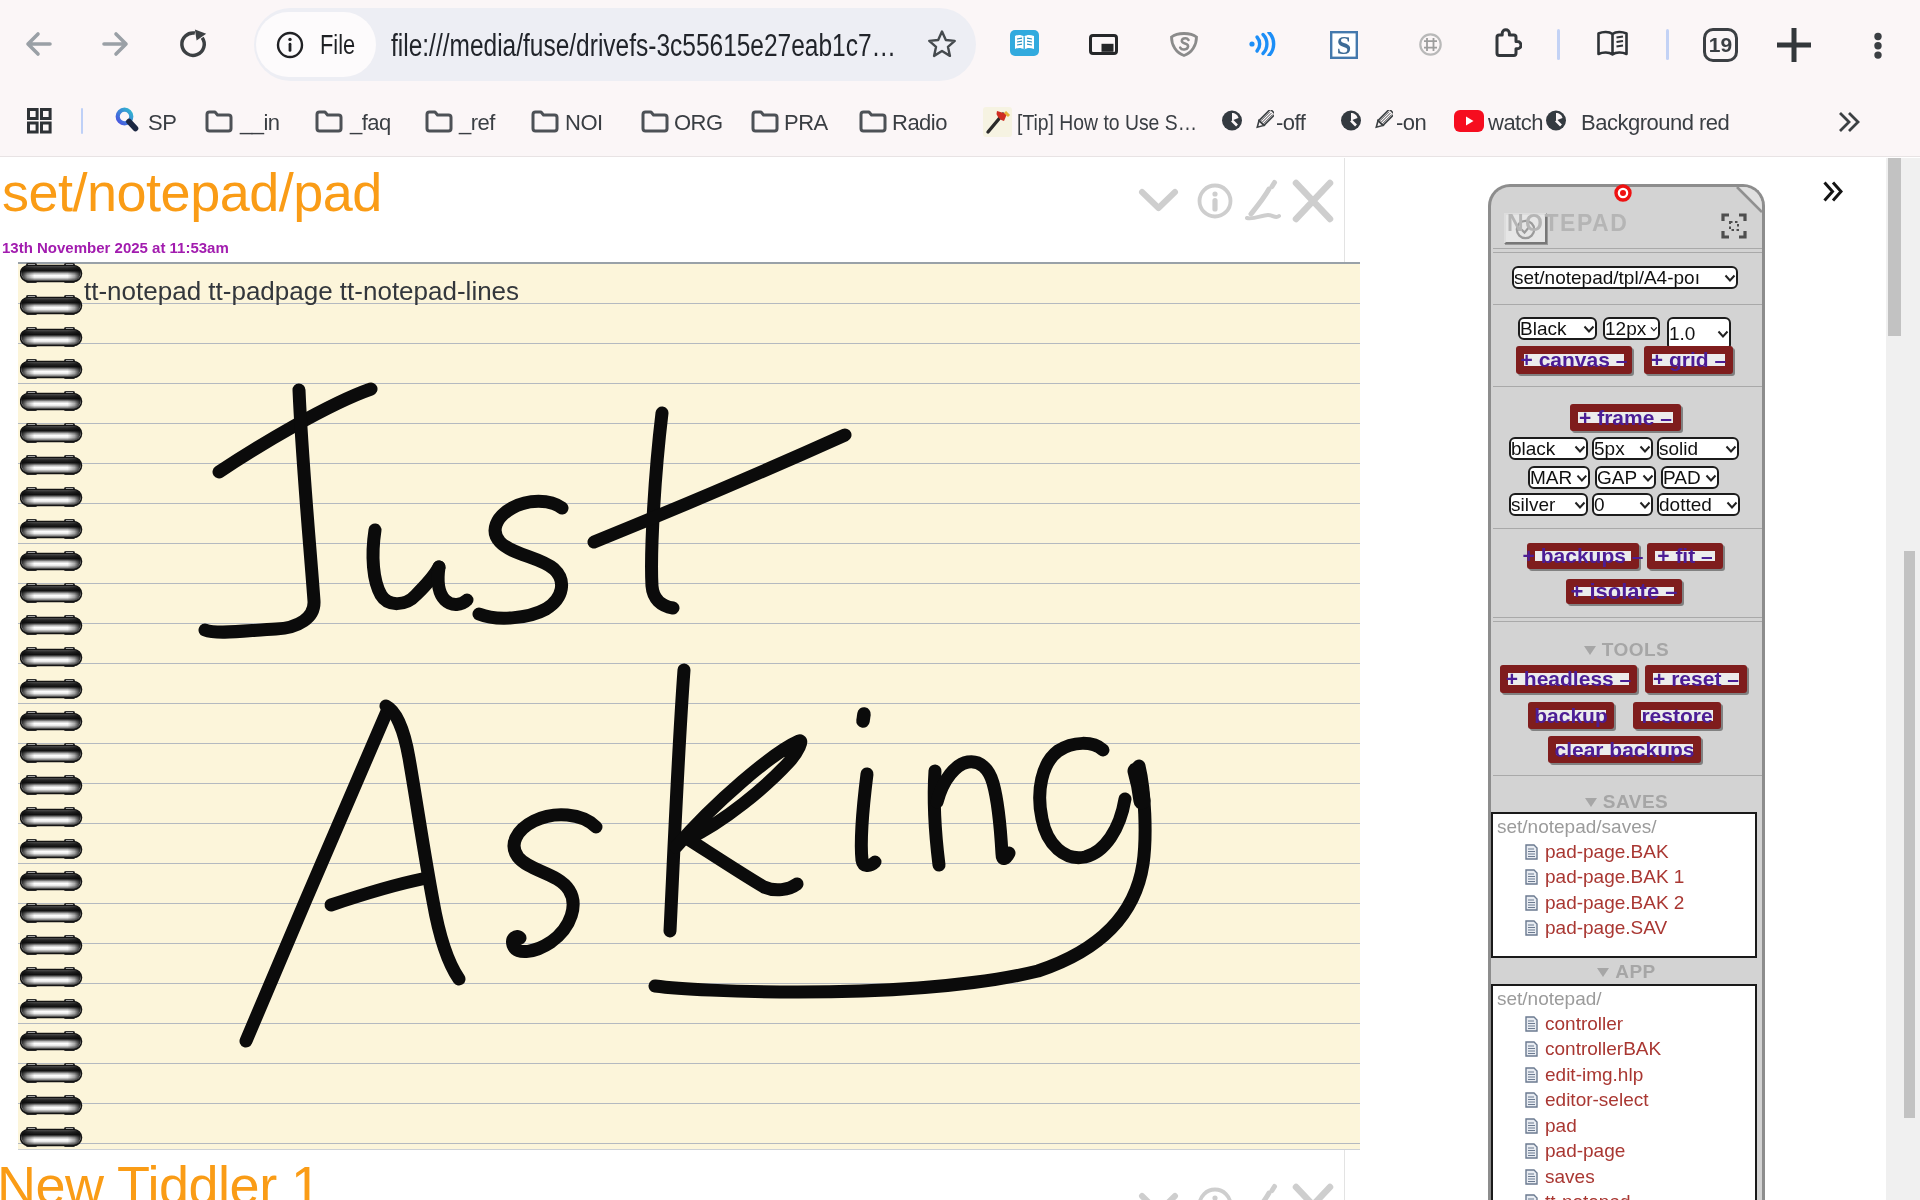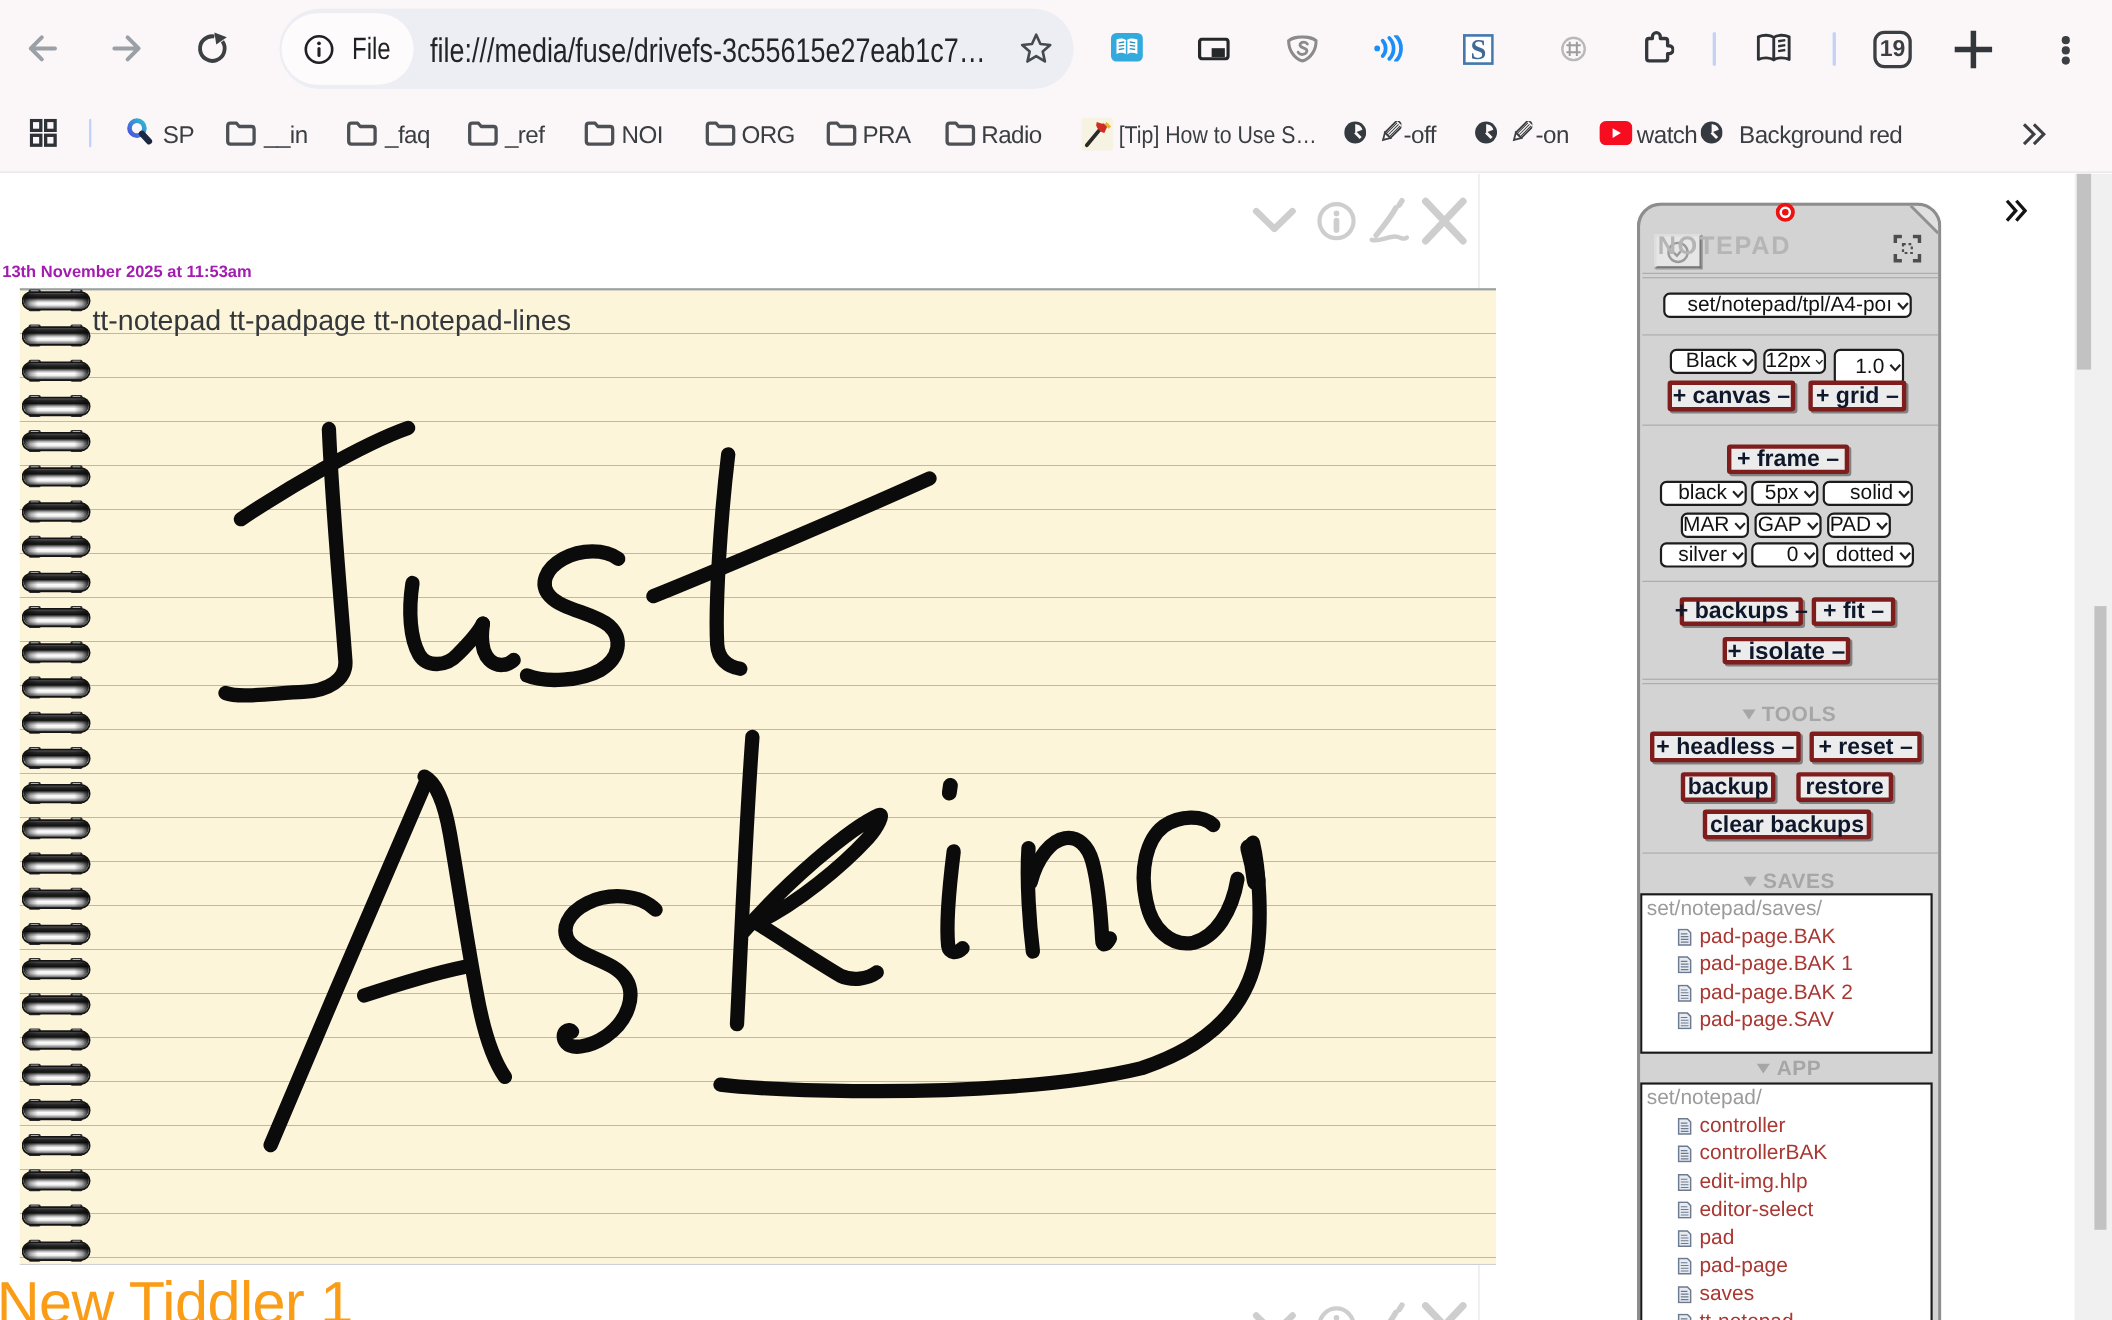--- a/index.html
+++ b/index.html
@@ -16,25 +16,25 @@
 .tdate{position:absolute;font-size:15px;font-weight:bold;color:#a21caf}
 #pad{position:absolute;left:0;top:104px;width:1342px;height:888px;background:#fcf5da;
  border-top:2px solid #99a1a8;border-bottom:1px solid #cdd1d5;
  background-image:repeating-linear-gradient(180deg, rgba(0,0,0,0) 0px, rgba(0,0,0,0) 38.6px, #b4b9c0 38.6px, #b4b9c0 40px);
  background-position:0 0;margin-left:18px;}
 #padtext{position:absolute;left:66px;top:12px;font-size:26px;color:#33373c}
 #panel{position:absolute;left:1488px;top:184px;width:277px;height:1020px;background:#d3d3d3;
  border:3px solid #8d8d8d;border-bottom:none;border-radius:22px 22px 0 0;overflow:hidden}
 .pdiv{position:absolute;left:2px;width:269px;height:1px;background:#a9a9a9}
 .sel{position:absolute;background:#fff;border:2px solid #1c1c1c;border-radius:6px;
- display:flex;align-items:center;justify-content:flex-end;font-size:19px;color:#111;gap:4px}
+ display:flex;align-items:center;justify-content:space-between;font-size:19px;color:#111;gap:4px}
 .sel span{white-space:nowrap}
-.b3{position:absolute;background:#ececec;border:4px solid #7f1d1d;border-radius:3px;
+.b3{position:absolute;background:#ececec;border:8px solid #7f1d1d;border-radius:3px;
  box-shadow:2px 2px 0 #818181;display:flex;align-items:center;justify-content:center;
- font-size:19px;font-weight:bold;color:#0f172a;white-space:nowrap}
+ font-size:19px;font-weight:bold;color:#4c1d95;white-space:nowrap}
 .shead{position:absolute;width:100%;text-align:center;font-size:19px;font-weight:bold;color:#a6a6a6;letter-spacing:.5px}
 .tri{display:inline-block;width:0;height:0;border-left:6px solid transparent;border-right:6px solid transparent;border-top:9px solid #a6a6a6;margin-right:6px;position:relative;top:-1px}
 .wbox{position:absolute;left:0px;width:266px;background:#fff;border:2px solid #1a1a1a}
 .wpath{font-size:19px;color:#9b9b9b;margin:2px 0 1px 4px}
 .witem{display:flex;align-items:center;height:25.5px;margin-left:32px;font-size:19px;color:#a93732}
 .witem svg{margin-right:7px;flex:none}
 .thumb{position:absolute;background:#c2c2c2}
 </style></head>
 <body>
 <div id="root">
@@ -199,20 +199,21 @@
       <circle cx="10" cy="10.5" r="10" fill="#343a40"></circle>
       <path d="M10 10.5 L10 3 C13 3 16 5 16.5 8 Z" fill="#fbf6f7"></path>
       <path d="M10 10.5 L15 15.5" stroke="#fbf6f7" stroke-width="2.6"></path>
     </svg>
     <div class="bmtxt" style="left:1581px">Background red</div>
 <svg class="abs" style="left:1837px;top:110px" width="23" height="24" viewBox="0 0 23 24">
 <path d="M3 3 L12 12 L3 21 M12 3 L21 12 L12 21" stroke="#3c4043" stroke-width="2.8" fill="none"></path>
     </svg>
 <div id="content">
 <div class="abs" style="left:1344px;top:0;width:1px;height:1042px;background:#e3e3e3"></div>
+<div class="title" style="left:2px;top:3px">set/notepad/pad</div>
 <div class="tdate" style="left:2px;top:81px">13th November 2025 at 11:53am</div>
 <svg class="abs" style="left:1136px;top:20px" width="200" height="48" viewBox="0 0 200 48">
 <g stroke="#cecece" fill="none">
 <path d="M6 14 L22.5 30 L39 14" stroke-width="6" stroke-linecap="round" stroke-linejoin="round"></path>
 <circle cx="79" cy="23" r="15.5" stroke-width="3.8"></circle>
 <circle cx="79" cy="16" r="1.2" fill="#cecece" stroke-width="2.8"></circle>
 <path d="M79 22.5 L79 31" stroke-width="5.2" stroke-linecap="round"></path>
 <path d="M115 36 C119 31 128 20 133 11" stroke-width="5" stroke-linecap="round"></path>
 <path d="M136 8.5 L138.5 4.5" stroke-width="5" stroke-linecap="round"></path>
 <path d="M111 40 C117 42 126 37 132 37 C138 37 139 41 143 38" stroke-width="4" stroke-linecap="round"></path>

